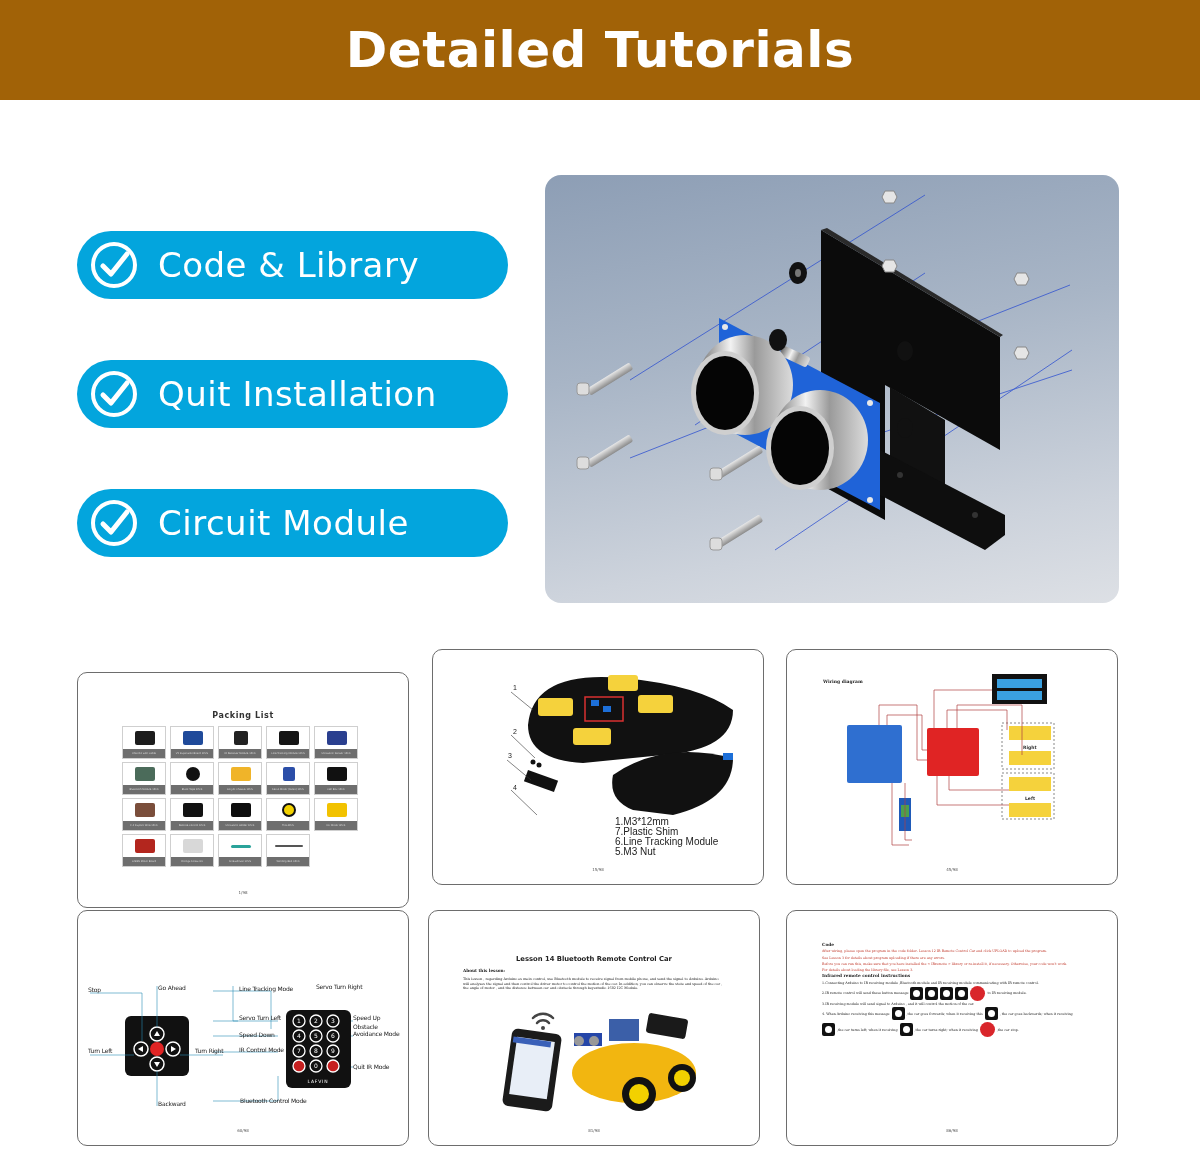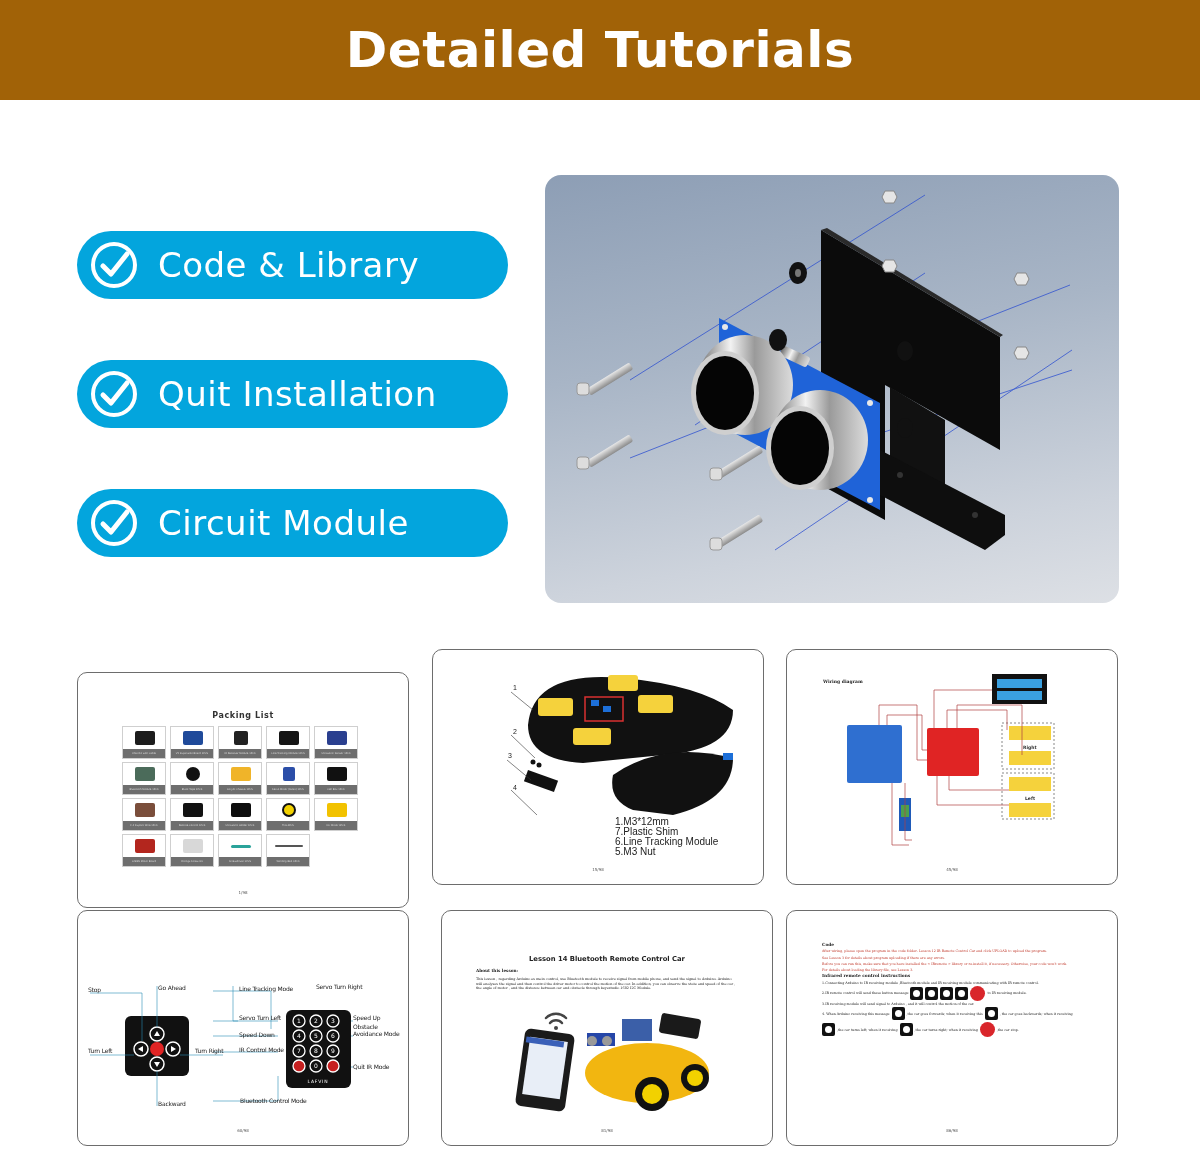--- a/index.html
+++ b/index.html
@@ -374,21 +374,21 @@
   <span class="remote-lbl" style="left:275px;top:103px">Speed Up</span>
   <span class="remote-lbl" style="left:161px;top:120px">Speed Down</span>
   <span class="remote-lbl" style="left:275px;top:112px">Obstacle</span>
   <span class="remote-lbl" style="left:275px;top:119px">Avoidance Mode</span>
   <span class="remote-lbl" style="left:161px;top:135px">IR Control Mode</span>
   <span class="remote-lbl" style="left:275px;top:152px">Quit IR Mode</span>
   <span class="remote-lbl" style="left:162px;top:186px">Bluetooth  Control Mode</span>
   <div class="pnum">60/98</div>
 </div>
 
-<div class="thumb" style="left:441px; top:910px;">
+<div class="thumb" style="left:428px; top:910px;">
   <div class="lesson-title">Lesson 14 Bluetooth Remote Control Car</div>
   <div class="lesson-about">About this lesson:</div>
   <div class="lesson-body">This lesson , regarding Arduino as main control, use Bluetooth module to receive signal from mobile phone, and send the signal to Arduino. Arduino will analyses the signal and then control the driver motor to control the motion of the car. In addition, you can observe the state and speed of the car , the angle of motor , and the distance between car and obstacle through keyestudio 1602 I2C Module.</div>
   <svg width="332" height="236" viewBox="0 0 332 236" style="position:absolute;left:0;top:0">
     <g fill="none" stroke="#444" stroke-width="2.5" stroke-linecap="round">
       <path d="M104 107 A14 14 0 0 1 124 107"></path>
         <path d="M108 112 A8 8 0 0 1 120 112"></path>
     </g>
     <circle cx="114" cy="117" r="2" fill="#444"></circle>
     <rect x="78" y="120" width="50" height="78" rx="6" fill="#1b1b1b" transform="rotate(8 103 159)"></rect>

